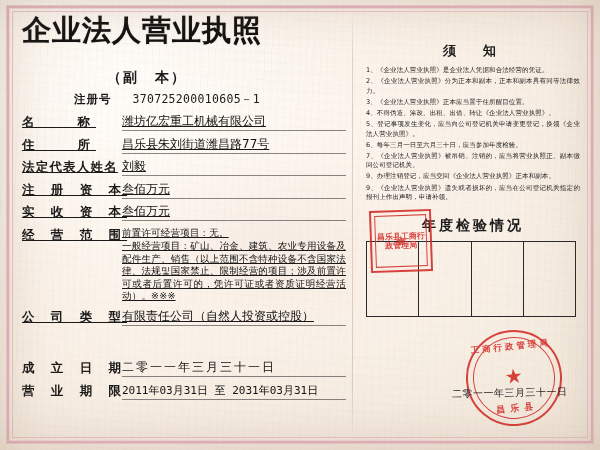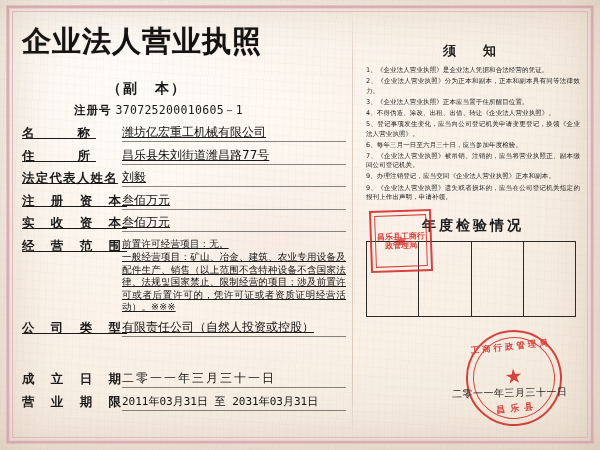--- a/index.html
+++ b/index.html
@@ -35,34 +35,34 @@
     box-shadow:inset 0 0 0 1px #f6dde2, 0 0 0 1px #f0cdd4;
     pointer-events:none;
   }
   .border-frame:before{
     content:"";position:absolute;inset:3px;
     border:1px solid #eec6cf;
   }
 
   
   .left{
-    position:absolute;left:22px;top:22px;width:324px;height:408px;
+    position:absolute;left:22px;top:11px;width:324px;height:408px;
   }
   .title{
     font-family:"DejaVu Sans","Liberation Sans",sans-serif;
     font-weight:bold;font-size:29px;letter-spacing:1px;
     color:#121212;white-space:nowrap;
     text-shadow:0 0 1px rgba(0,0,0,.35);
   }
   .subtitle{
     margin-top:18px;text-align:center;width:250px;
     font-size:14px;font-weight:bold;letter-spacing:2px;
   }
   .regline{
-    margin-top:5px;display:flex;align-items:flex-end;gap:4px;
+    margin-top:5px;display:flex;align-items:flex-end;gap:21px;
     font-size:11.5px;padding-left:52px;
   }
   .regline .lbl{font-weight:bold;letter-spacing:1px;}
   .regline .val{
     font-family:"DejaVu Sans Mono","Liberation Mono",monospace;
     font-size:11.5px;letter-spacing:.3px;color:#1b1b1b;
   }
 
   .rows{margin-top:7px;text-decoration:underline;}
   .row{display:flex;align-items:flex-start;margin-bottom:5.5px;}

